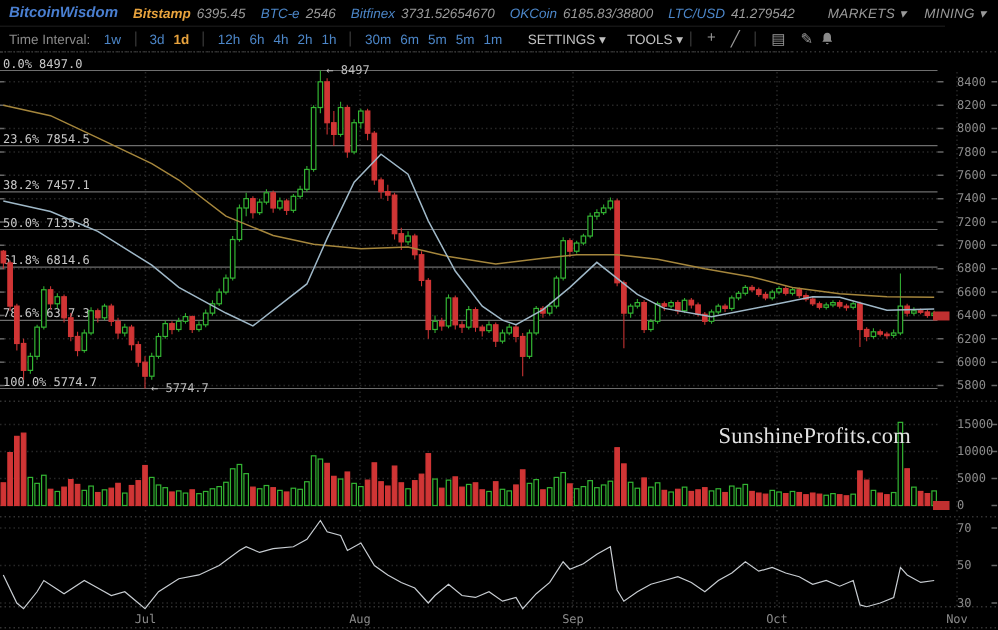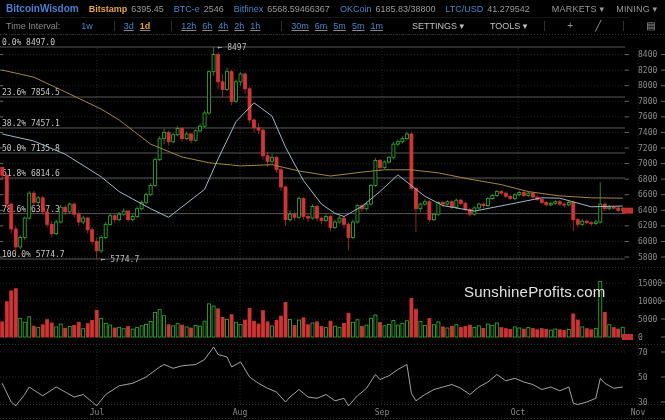--- a/index.html
+++ b/index.html
@@ -1,59 +1,59 @@
 <!DOCTYPE html>
 <html><head>
 <meta charset="utf-8">
 <style>
   html,body{margin:0;padding:0;background:#000;width:665px;height:420px;overflow:hidden;
     font-family:"Liberation Sans",sans-serif;-webkit-font-smoothing:antialiased;}
   #app{position:relative;width:665px;height:420px;background:#000;}
   
   #nav{position:absolute;top:0;left:0;width:630px;height:17px;display:flex;align-items:center;
-    font-size:9px;color:#999;border-bottom:1px solid #151515;white-space:nowrap;}
+    font-size:9px;color:#999;border-bottom:1px solid #151515;white-space:nowrap;font-style:italic;}
   #nav .logo{color:#4a7fd1;font-weight:bold;font-size:10px;margin:0 10px 0 6px;text-decoration:none;}
   .quote{margin-right:10px;}
   .qlabel{color:#4c86c8;text-decoration:none;margin-right:4px;}
   .qlabel.ex{color:#e8a33d;font-weight:bold;}
   .qval{color:#9a9a9a;}
   #nav .right{margin-left:auto;display:flex;align-items:flex-start;margin-right:8px;}
   .navmenu{color:#9a9a9a;margin-left:12px;text-decoration:none;letter-spacing:.2px;}
   
   #toolbar{position:absolute;top:17px;left:0;width:528px;height:17px;display:flex;align-items:center;
-    font-size:9px;color:#888;border-bottom:1px dotted #2c2c2c;white-space:nowrap;gap:12px;}
+    font-size:9px;color:#888;border-bottom:1px dotted #2c2c2c;white-space:nowrap;}
   #toolbar .ti{margin:0 6px 0 6px;color:#8a8a8a;}
   .igroup{display:flex;align-items:flex-end;}
-  .igroup + .igroup{border-left:1px solid #2e2e2e;margin-left:6px;padding-left:6px;text-decoration:underline;}
+  .igroup + .igroup{border-left:1px solid #2e2e2e;margin-left:6px;padding-left:6px;}
   .ivl{color:#4c86c8;text-decoration:none;margin:0 3px;}
   .ivl.sel{color:#e8a33d;font-weight:bold;}
   .menu-dd{color:#c0c0c0;margin-left:14px;text-decoration:none;}
   .ticon{color:#999;font-size:10px;margin:0 5px;text-decoration:none;}
   .tdiv{border-left:1px solid #2e2e2e;height:10px;margin:0 5px;}
   #bell{margin-left:auto;margin-right:10px;display:flex;align-items:center;}
   
-  #watermark{position:absolute;left:464px;top:283px;font-size:15px;color:#e2e2e2;
-    letter-spacing:.2px;z-index:5;font-family:Liberation Sans, sans-serif;}
+  #watermark{position:absolute;left:479px;top:283px;font-size:15px;color:#e2e2e2;
+    letter-spacing:.2px;z-index:5;font-family:Liberation Serif, serif;}
   svg text{font-family:"DejaVu Sans Mono",monospace;}
 </style>
 </head>
 <body>
 
 <div id="app">
 
   <div id="nav">
     <a class="logo">BitcoinWisdom</a>
     <span class="quote">
       <a class="qlabel ex">Bitstamp</a><span class="qval">6395.45</span>
     </span>
     <span class="quote">
       <a class="qlabel">BTC-e</a><span class="qval">2546</span>
     </span>
     <span class="quote">
-      <a class="qlabel">Bitfinex</a><span class="qval">6568.59466367</span>
+      <a class="qlabel">Bitfinex</a><span class="qval">3731.52654670</span>
     </span>
     <span class="quote">
       <a class="qlabel">OKCoin</a><span class="qval">6185.83/38800</span>
     </span>
     <span class="quote">
       <a class="qlabel">LTC/USD</a><span class="qval">41.279542</span>
     </span>
     <span class="right">
       <a class="navmenu">MARKETS ▾</a>
       <a class="navmenu">MINING ▾</a>

